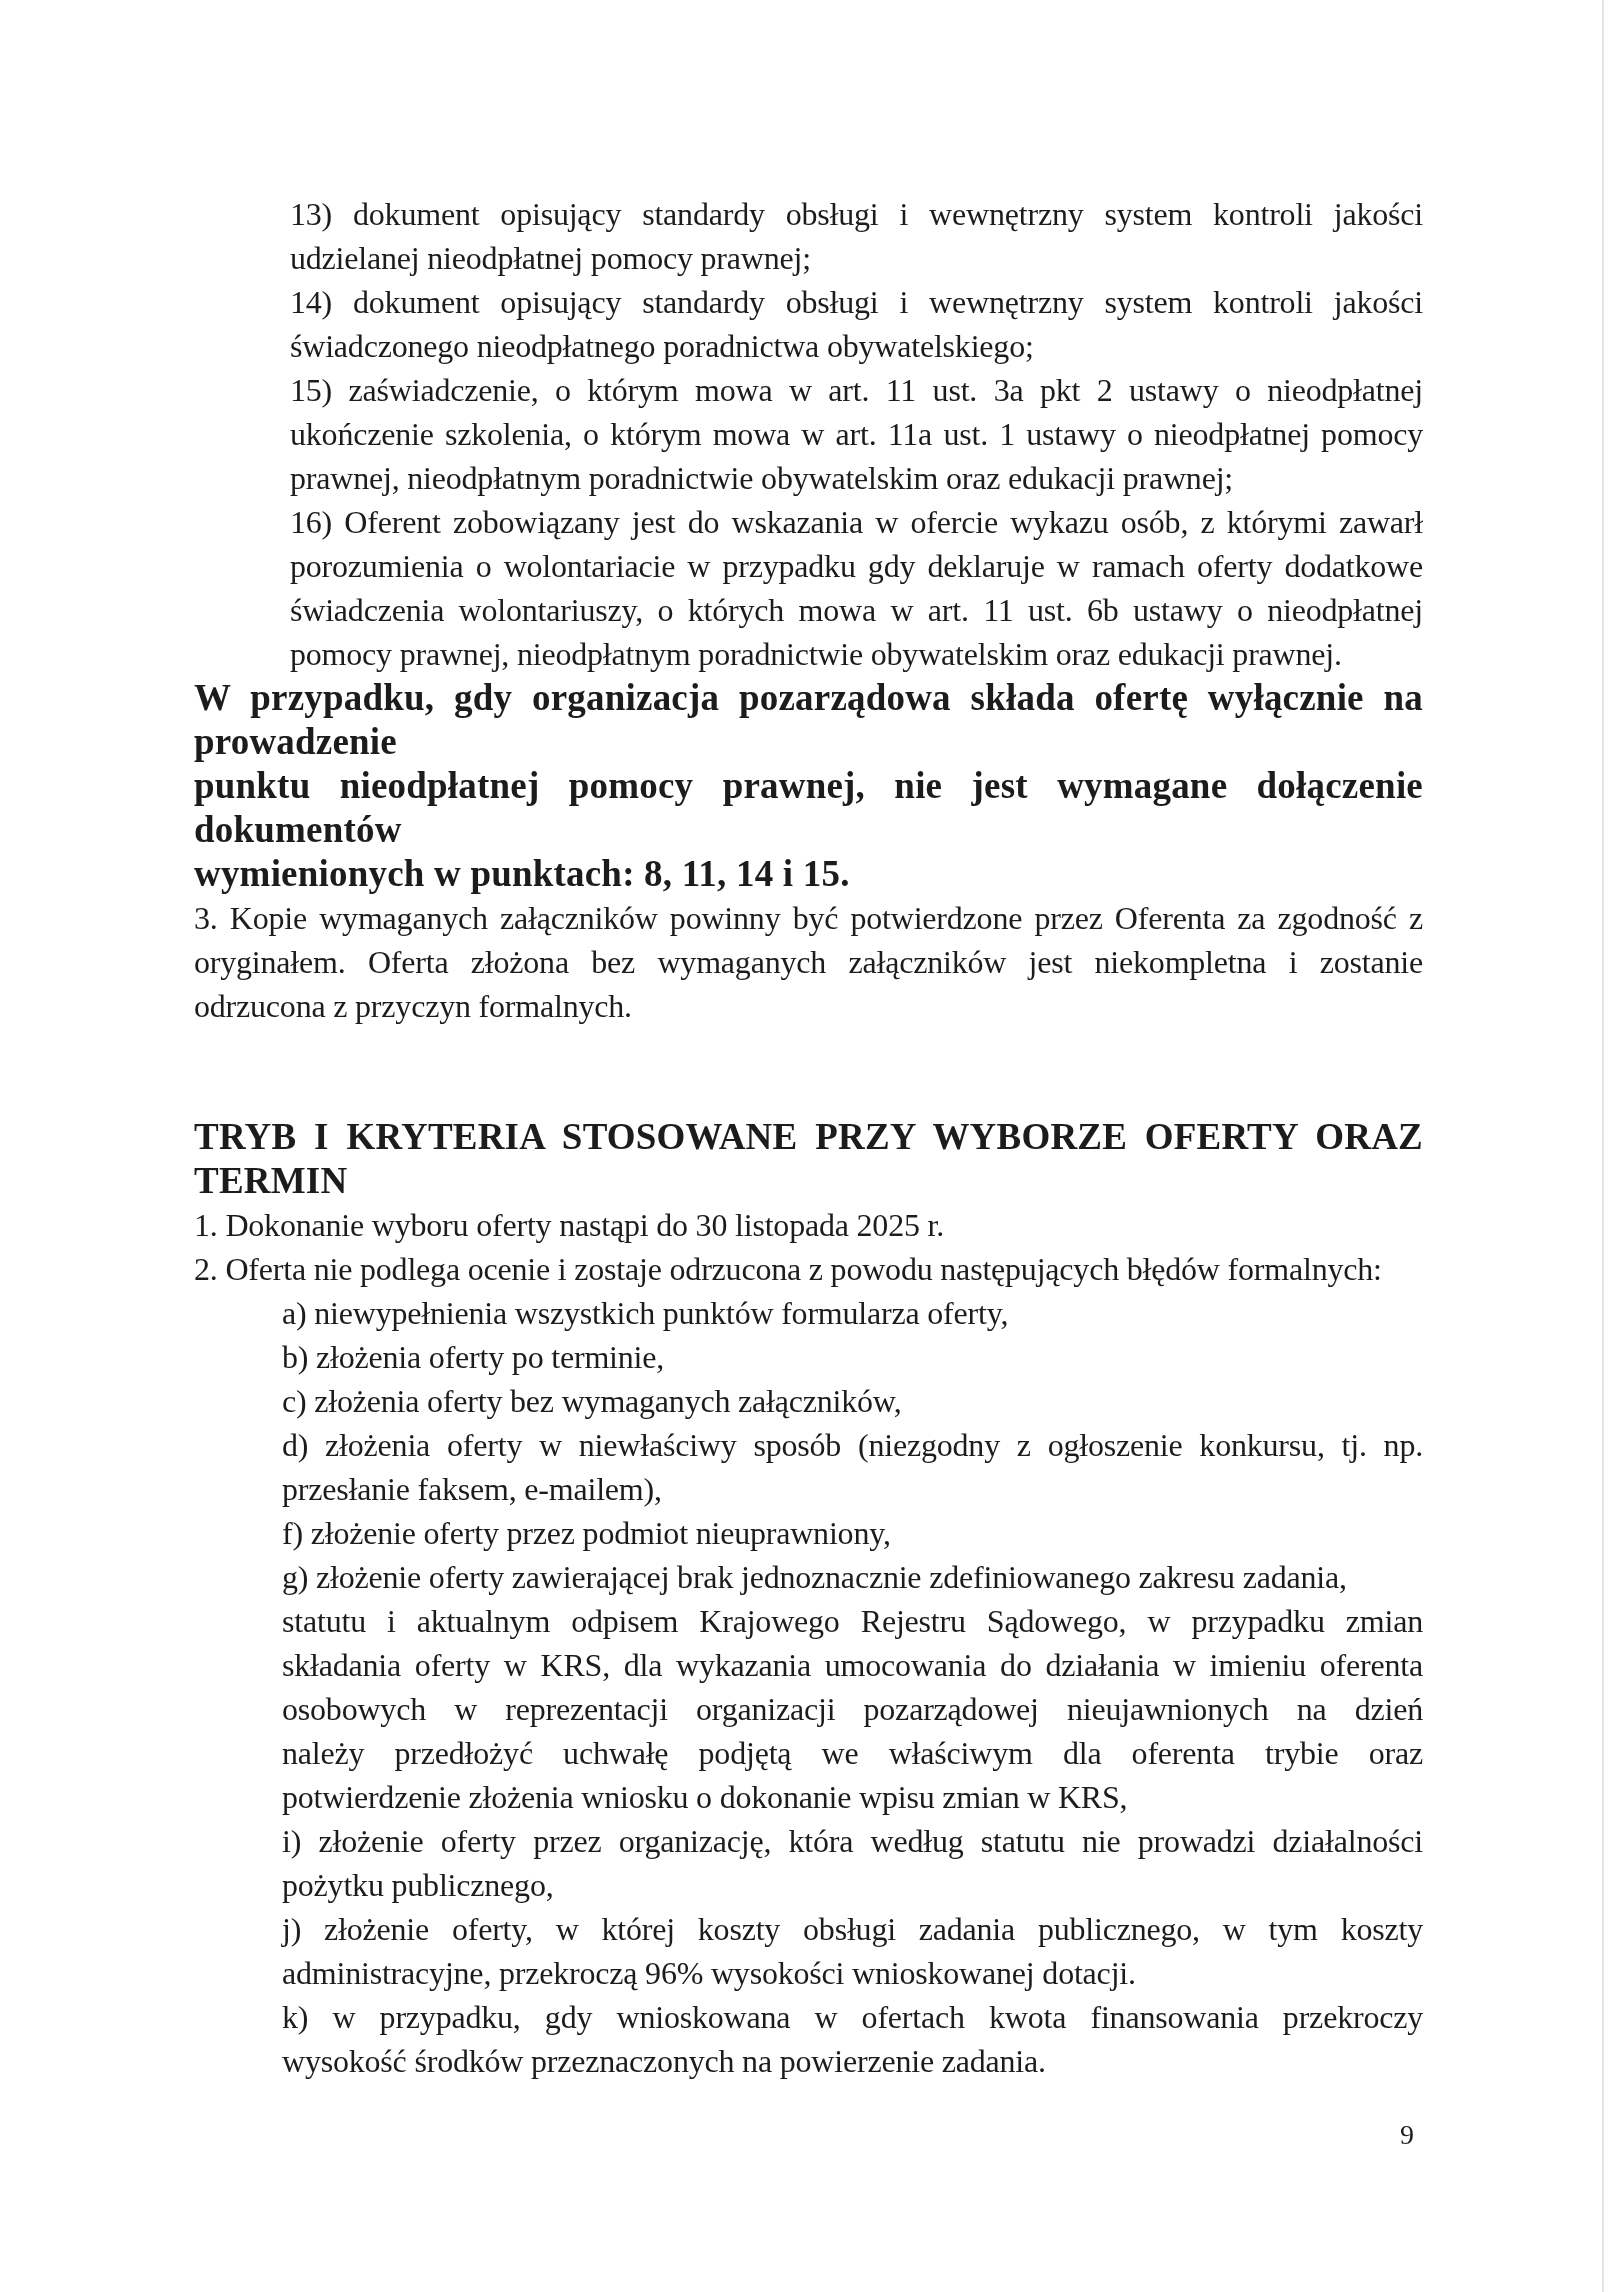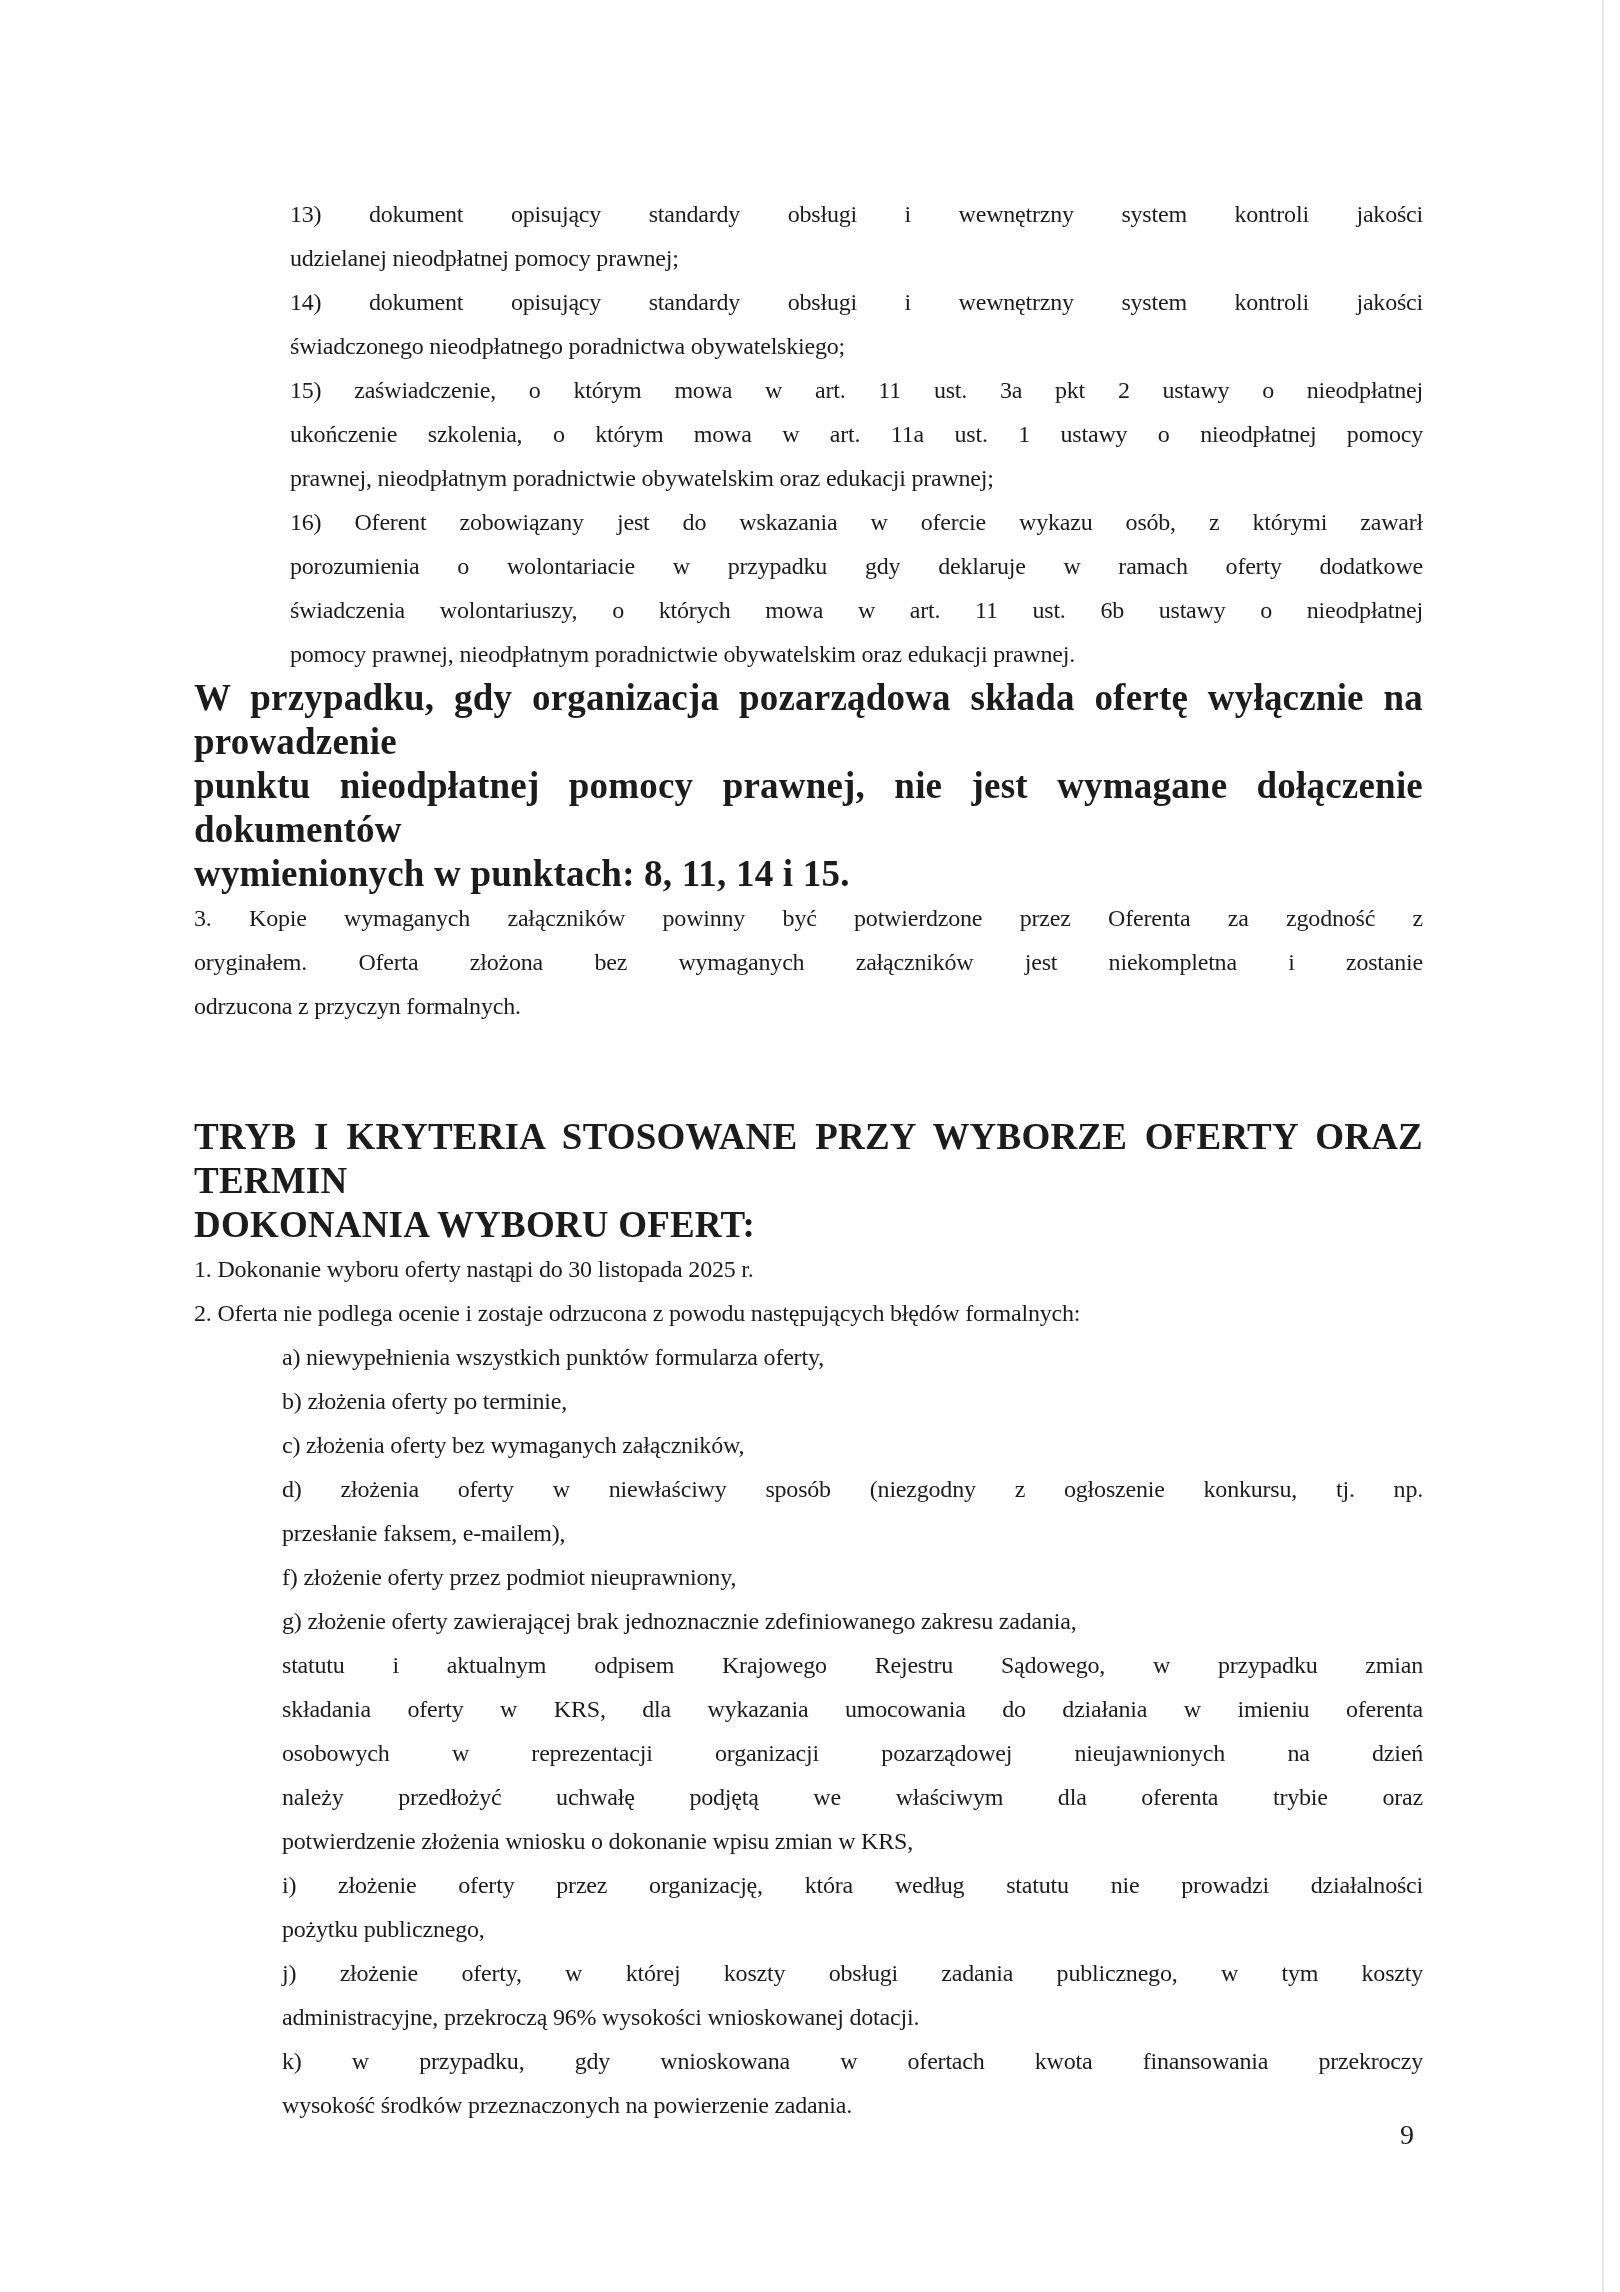--- a/index.html
+++ b/index.html
@@ -1,21 +1,21 @@
 <!DOCTYPE html>
 <html><head>
 <meta charset="utf-8">
 <style>
   html, body { margin: 0; padding: 0; background: #ffffff; }
   body { width: 1620px; height: 2293px; position: relative; overflow: hidden;
          font-family: "Liberation Serif", "DejaVu Serif", serif; color: #1c1c1c; }
   .scan-edge { position: absolute; left: 1602px; top: 0; width: 2px; height: 2293px;
                background: #e6e6e6; }
   .page { position: absolute; left: 194px; top: 192px; width: 1229px; }
-  .ln { font-size: 24px; line-height: 44px; white-space: nowrap; letter-spacing: -0.2px; }
+  .ln { font-size: 32px; line-height: 44px; white-space: nowrap; letter-spacing: -0.2px; }
   .j  { text-align: justify; text-align-last: justify; white-space: normal; }
   .ind1 { padding-left: 96px; }
   .ind2 { padding-left: 88px; }
   .b { font-weight: bold; font-size: 37px; letter-spacing: 0.2px; }
   .gap-lg { height: 87px; }
   .pagenum { position: absolute; left: 1400px; top: 2119px; font-size: 28px; }
 </style>
 </head>
 <body>
 
@@ -54,21 +54,20 @@
   <div>
     <div class="ln j">3. Kopie wymaganych załączników powinny być potwierdzone przez Oferenta za zgodność z</div>
     <div class="ln j">oryginałem. Oferta złożona bez wymaganych załączników jest niekompletna i zostanie</div>
     <div class="ln">odrzucona z przyczyn formalnych.</div>
   </div>
 
   <div class="gap-lg"></div>
 
   <div>
     <div class="ln j b">TRYB I KRYTERIA STOSOWANE PRZY WYBORZE OFERTY ORAZ TERMIN</div>
-    <div class="ln b">DOKONANIA WYBORU OFERT:</div>
   </div>
 
   <div class="ln">1. Dokonanie wyboru oferty nastąpi do 30 listopada 2025 r.</div>
   <div class="ln">2. Oferta nie podlega ocenie i zostaje odrzucona z powodu następujących błędów formalnych:</div>
 
   <div class="ind2">
     <div>
       <div class="ln">a) niewypełnienia wszystkich punktów formularza oferty,</div>
     </div>
     <div>

